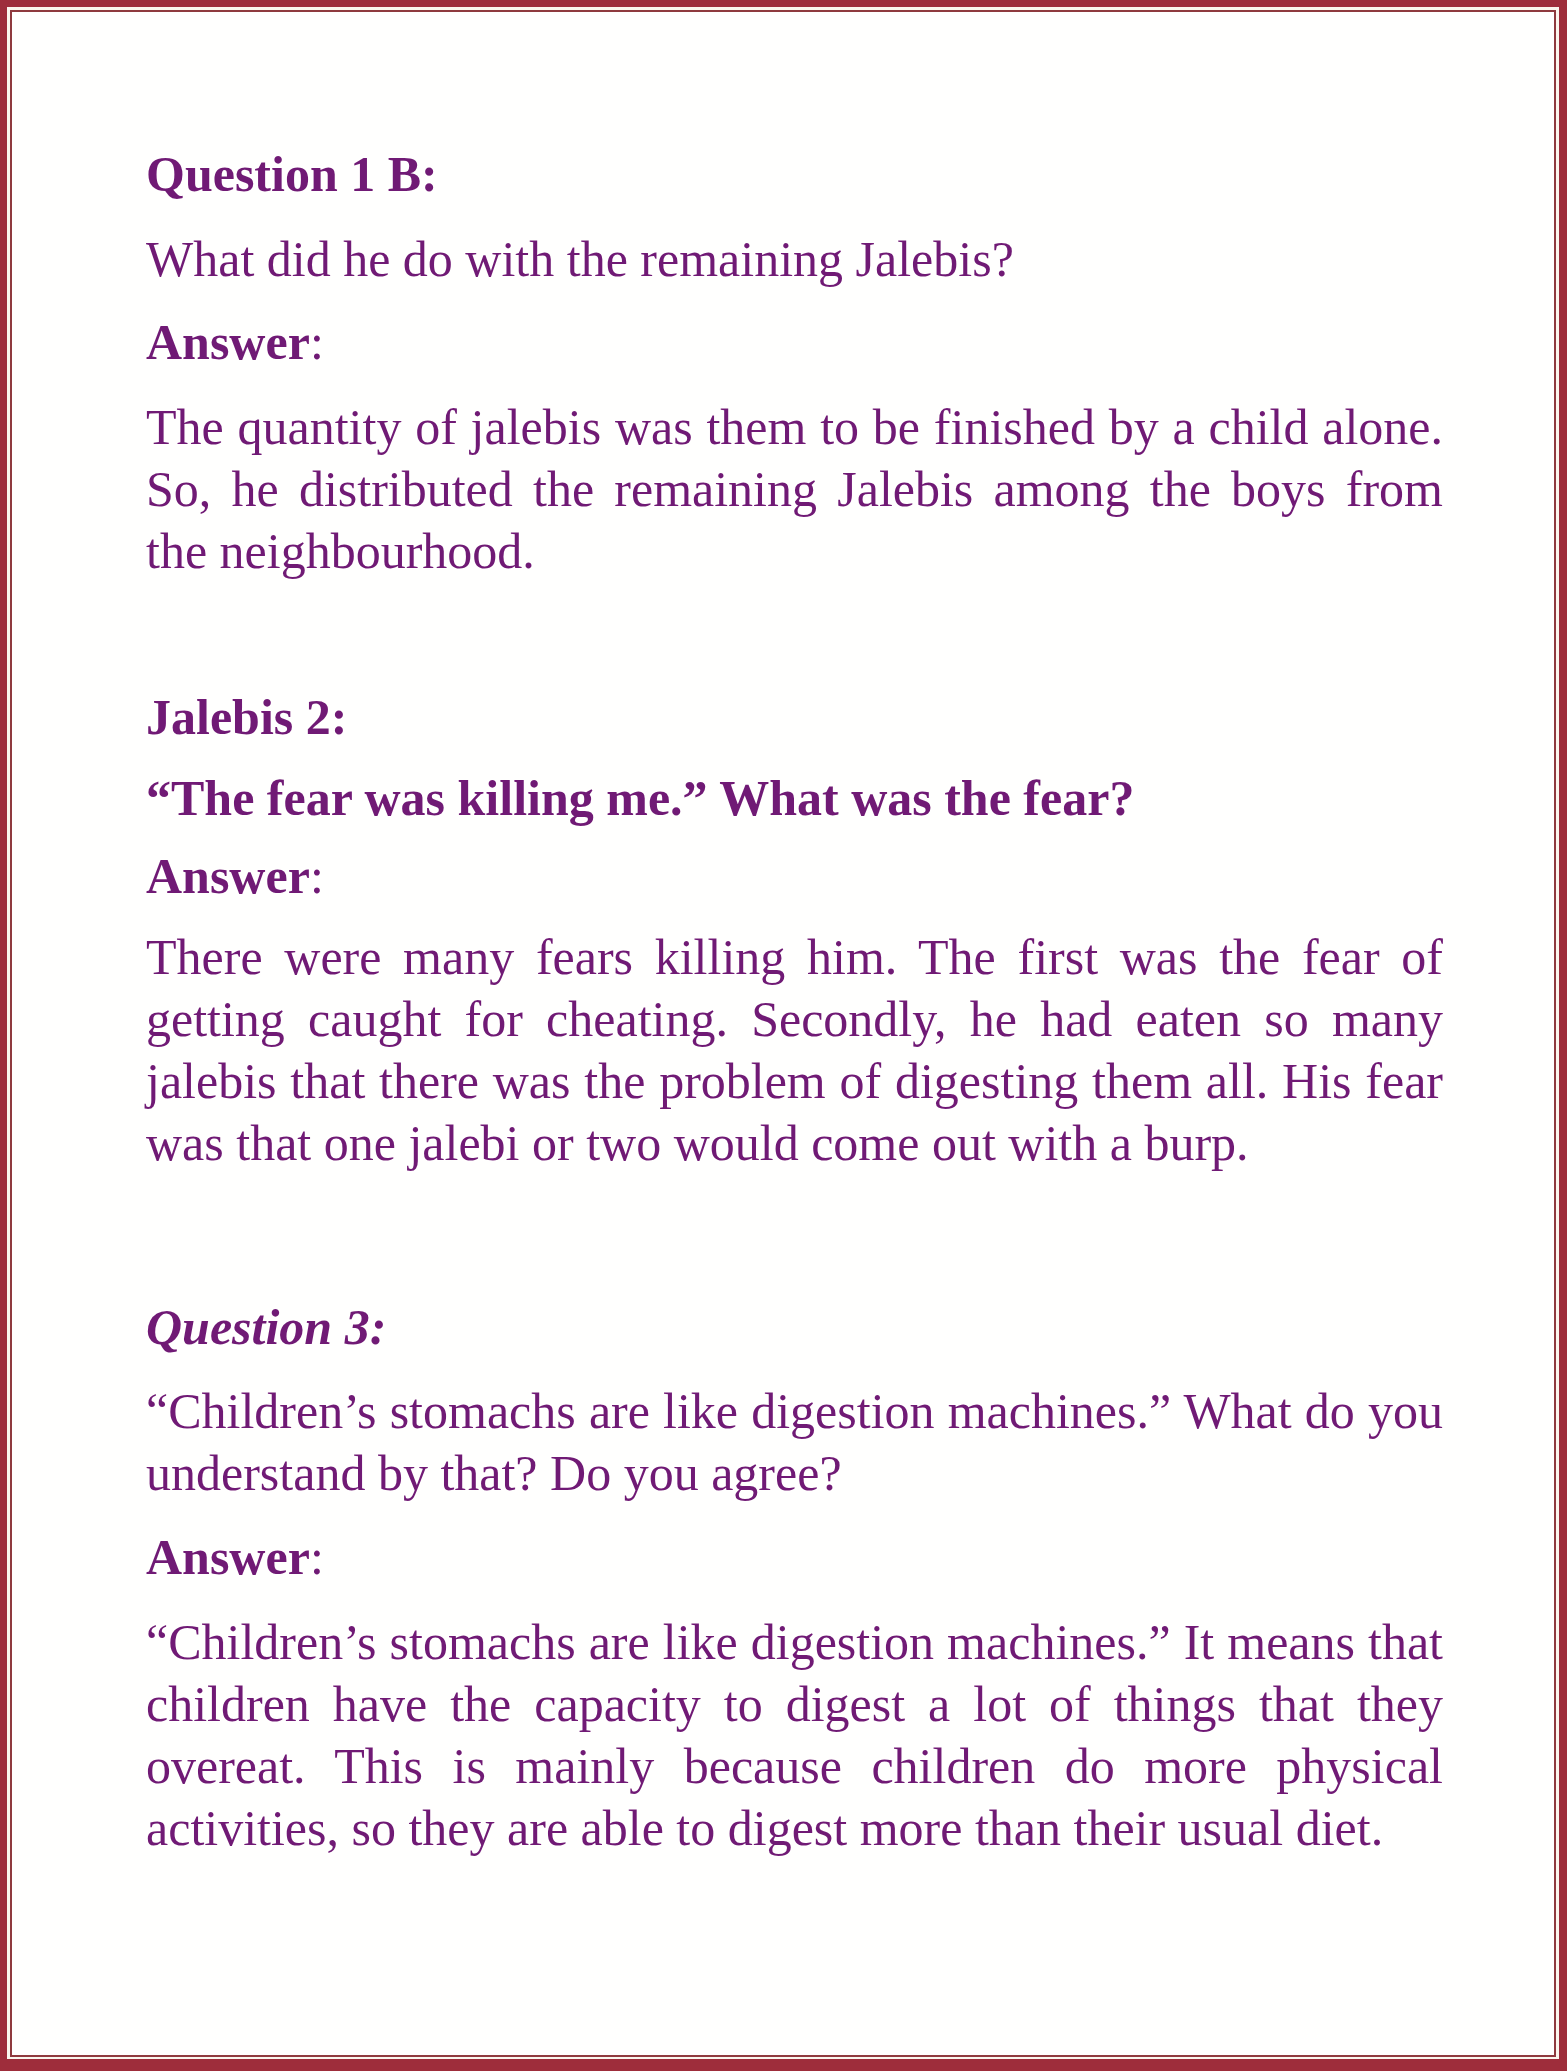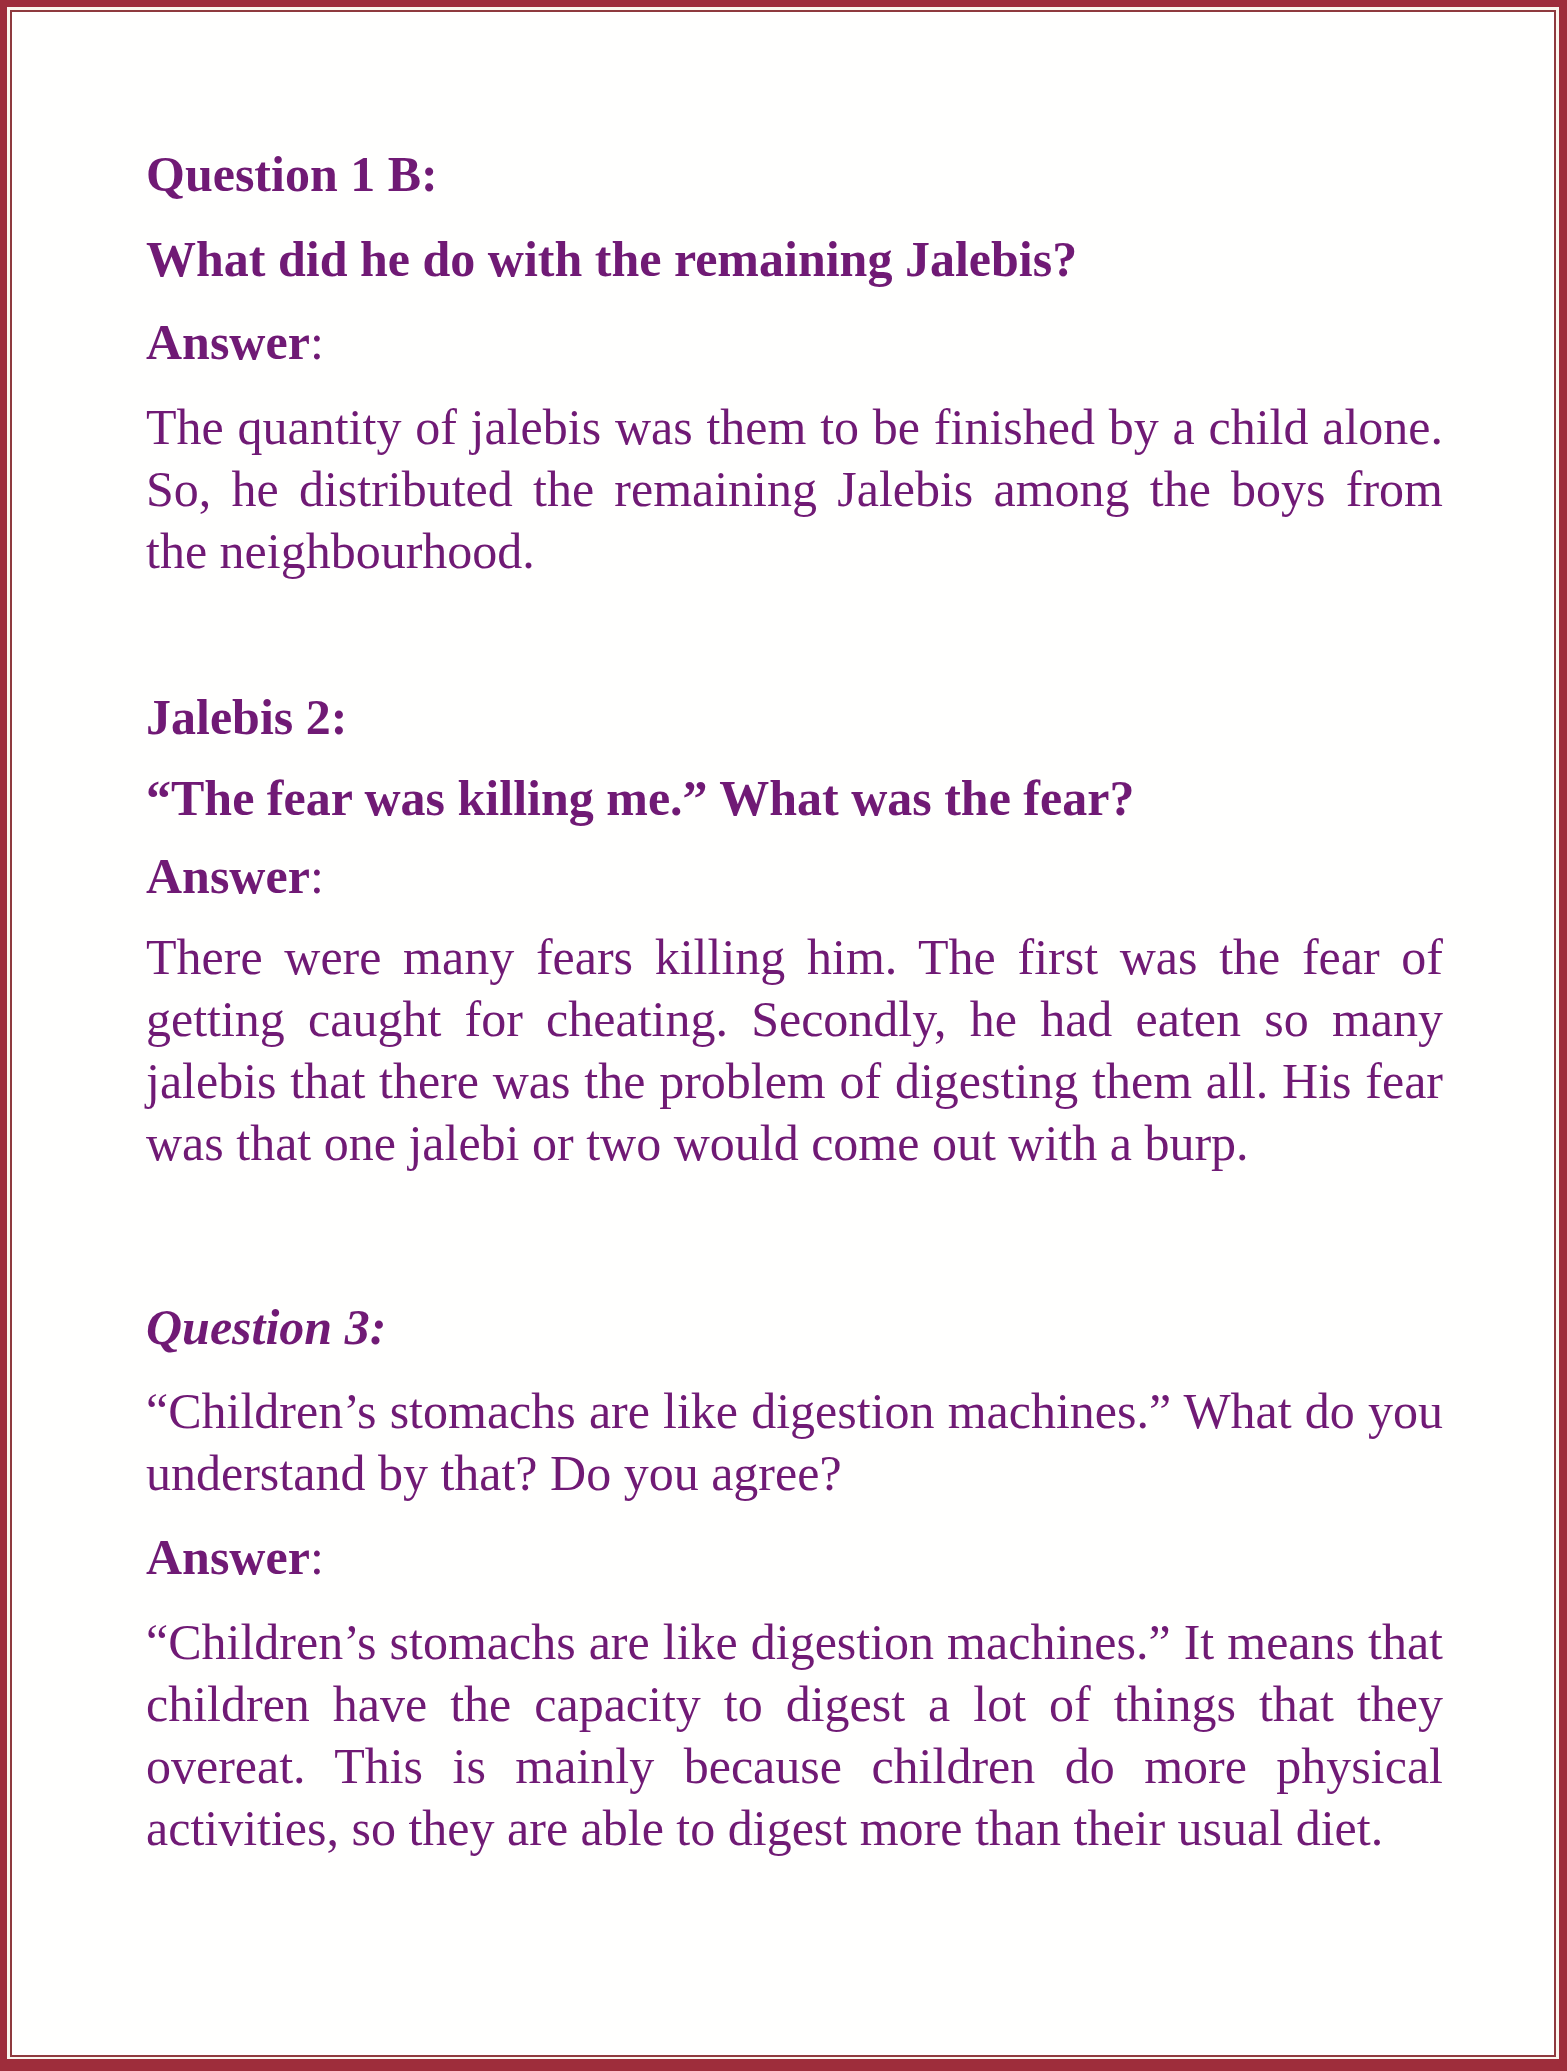--- a/index.html
+++ b/index.html
@@ -69,21 +69,21 @@
 
 <div class="page-frame">
   <div class="page-gap">
   </div>
   <div class="page-inner-line"></div>
   <div class="page-sheet"></div>
 </div>
 
 <div>
   <p class="block heading" style="top:130px;">Question 1 B:</p>
-  <p class="block" style="top:215px;font-weight:bold;">What did he do with the remaining Jalebis?</p>
+  <p class="block" style="top:215px;">What did he do with the remaining Jalebis?</p>
   <p class="block answer-label" style="top:298px;"><span class="bold">Answer</span><span class="colon">:</span></p>
   <p class="block para" style="top:383px;">The quantity of jalebis was them to be finished by a child alone. So, he distributed the remaining Jalebis among the boys from the neighbourhood.</p>
 </div>
 
 <div>
   <p class="block heading" style="top:673px;">Jalebis 2:</p>
   <p class="block" style="top:754px;font-weight:bold;">“The fear was killing me.” What was the fear?</p>
   <p class="block answer-label" style="top:832px;"><span class="bold">Answer</span><span class="colon">:</span></p>
   <p class="block para" style="top:913px;">There were many fears killing him. The first was the fear of getting caught for cheating. Secondly, he had eaten so many jalebis that there was the problem of digesting them all. His fear was that one jalebi or two would come out with a burp.</p>
 </div>

